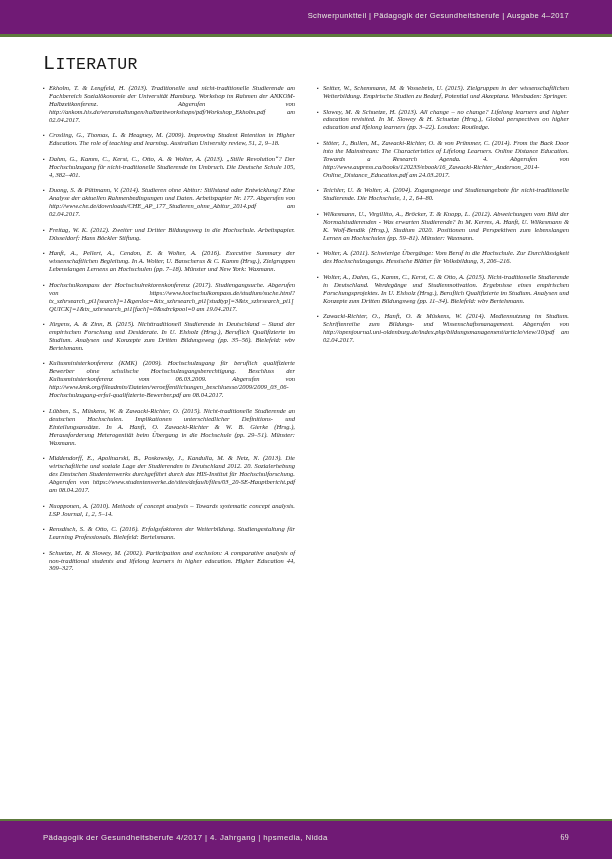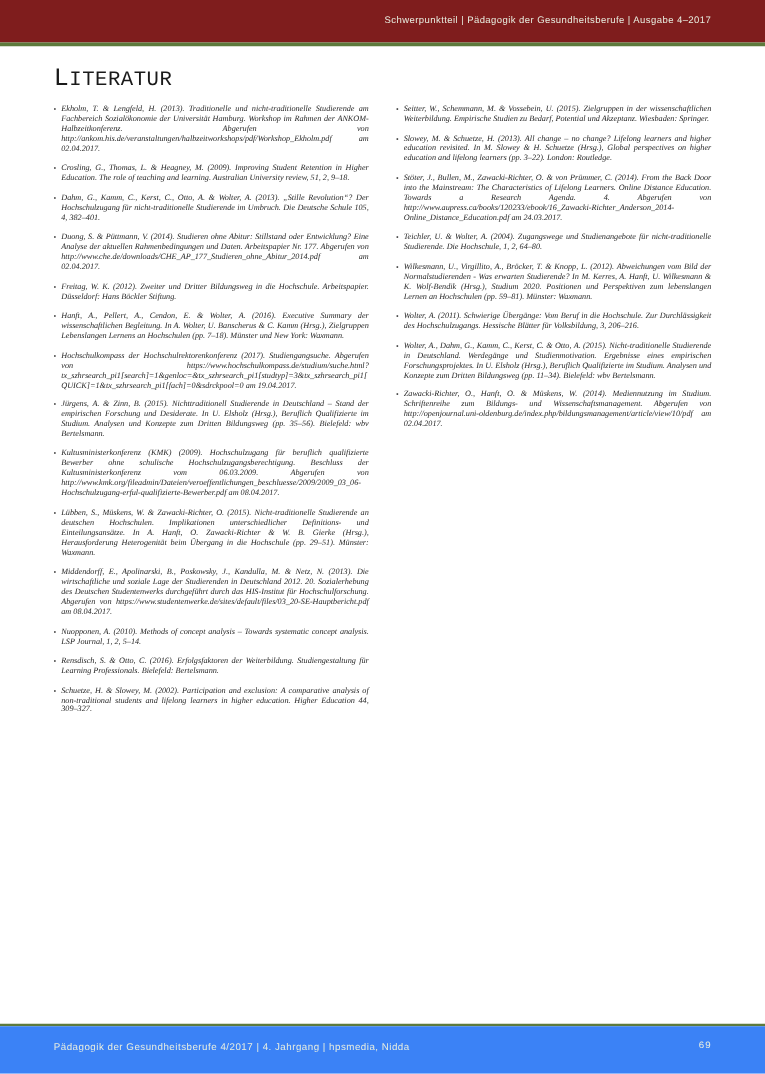--- a/index.html
+++ b/index.html
@@ -15,21 +15,21 @@
     position: relative;
   }
 
   
   .header-band {
     position: absolute;
     top: 0;
     left: 0;
     width: 612px;
     height: 34px;
-    background: #7f1d1d;
+    background: #701a75;
   }
   .header-text {
     position: absolute;
     right: 43px;
     top: 11px;
     font-family: "Liberation Sans", sans-serif;
     font-size: 7.6px;
     letter-spacing: 0.35px;
     color: #e8eee0;
     white-space: nowrap;
@@ -103,37 +103,37 @@
     width: 612px;
     height: 2px;
     background: #5d7a3c;
   }
   .footer-band {
     position: absolute;
     left: 0;
     bottom: 0;
     width: 612px;
     height: 38px;
-    background: #3b82f6;
+    background: #701a75;
   }
   .footer-left {
     position: absolute;
     left: 43px;
     top: 12px;
     font-family: "Liberation Sans", sans-serif;
     font-size: 7.8px;
     letter-spacing: 0.4px;
     color: #e8eee0;
     white-space: nowrap;
   }
   .footer-right {
     position: absolute;
     right: 43px;
     top: 12px;
-    font-family: Liberation Mono, monospace;
+    font-family: Liberation Serif, serif;
     font-size: 7.8px;
     letter-spacing: 0.4px;
     color: #e8eee0;
     padding-left: 14px;
   }
 </style>
 </head>
 <body>
 
 <div class="header-band">

